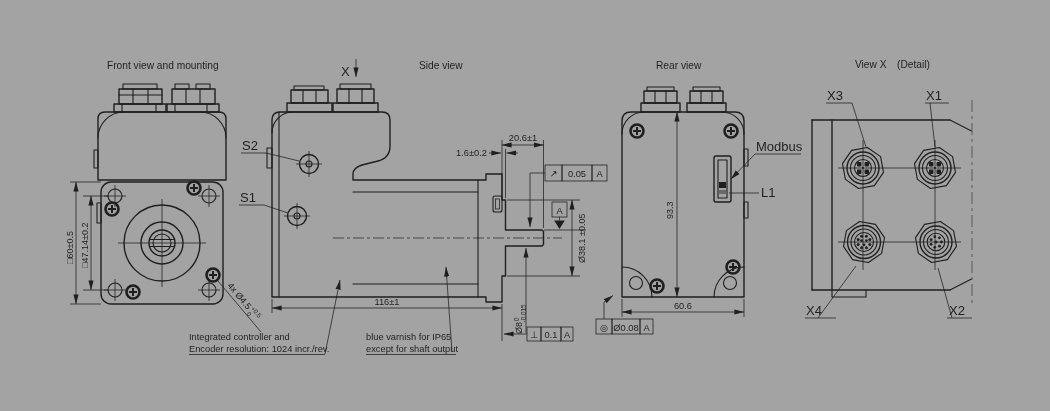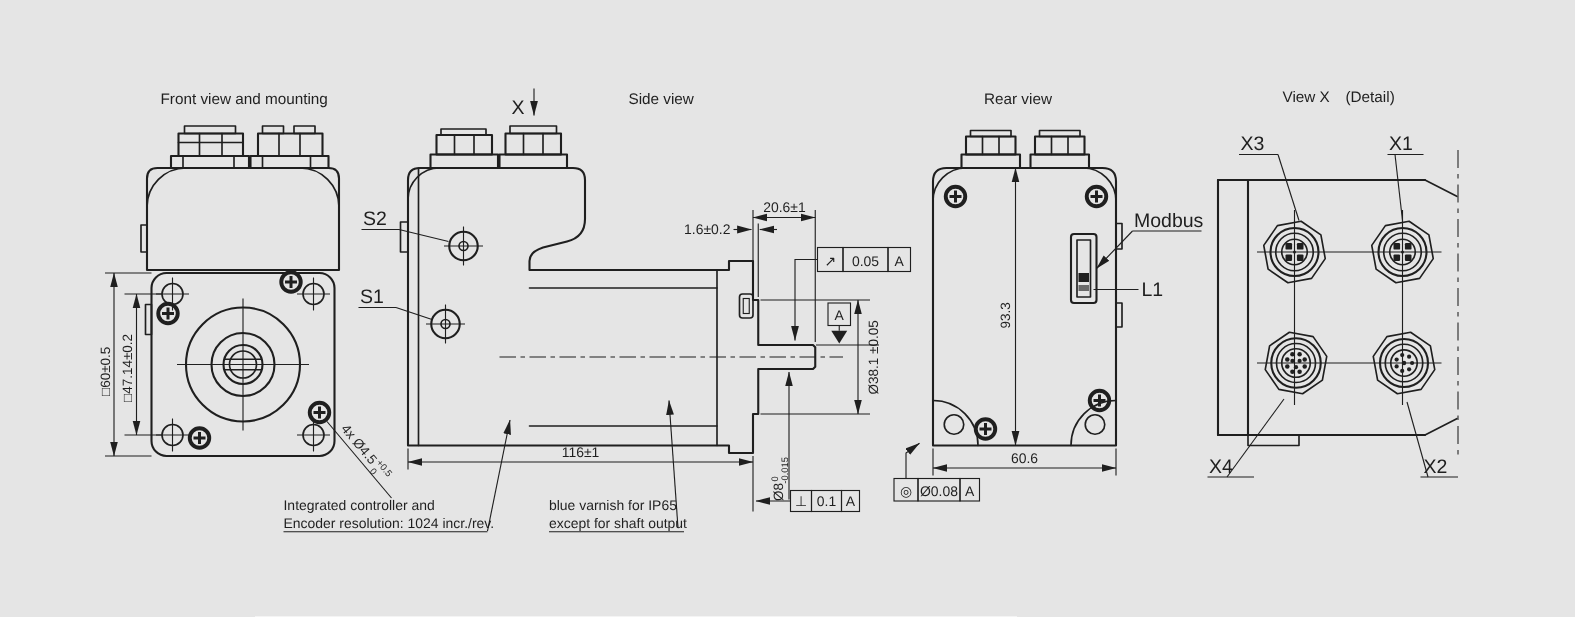--- a/index.html
+++ b/index.html
@@ -1,16 +1,16 @@
 <!DOCTYPE html>
 <html><head>
 <meta charset="utf-8">
 <style>
   html,body{margin:0;padding:0;background:#ffffff;}
-  #stage{position:relative;width:1050px;height:411px;background:#e5e5e5;overflow:hidden;
+  #stage{position:relative;width:1050px;height:411px;background:#a3a3a3;overflow:hidden;
          font-family:"Liberation Sans","DejaVu Sans",sans-serif;}
   svg{display:block}
   .o{fill:none;stroke:#1f1f1f;stroke-width:1.4;stroke-linejoin:round;stroke-linecap:round}
   .o2{fill:none;stroke:#1f1f1f;stroke-width:1.1;stroke-linejoin:round;stroke-linecap:round}
   .t{fill:none;stroke:#1f1f1f;stroke-width:0.75}
   .cl{fill:none;stroke:#1f1f1f;stroke-width:0.7;stroke-dasharray:11 3 3 3}
   .dd{fill:none;stroke:#5a5a5a;stroke-width:1;stroke-dasharray:12 4 3 4}
   .f{fill:#1f1f1f;stroke:none}
   text{fill:#1f1f1f}
   .title{font-size:10.2px}

